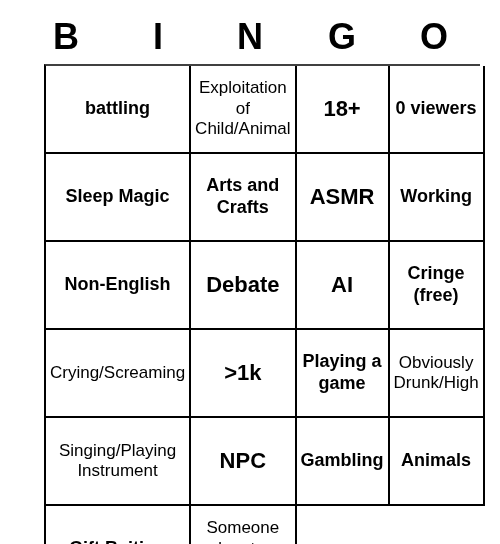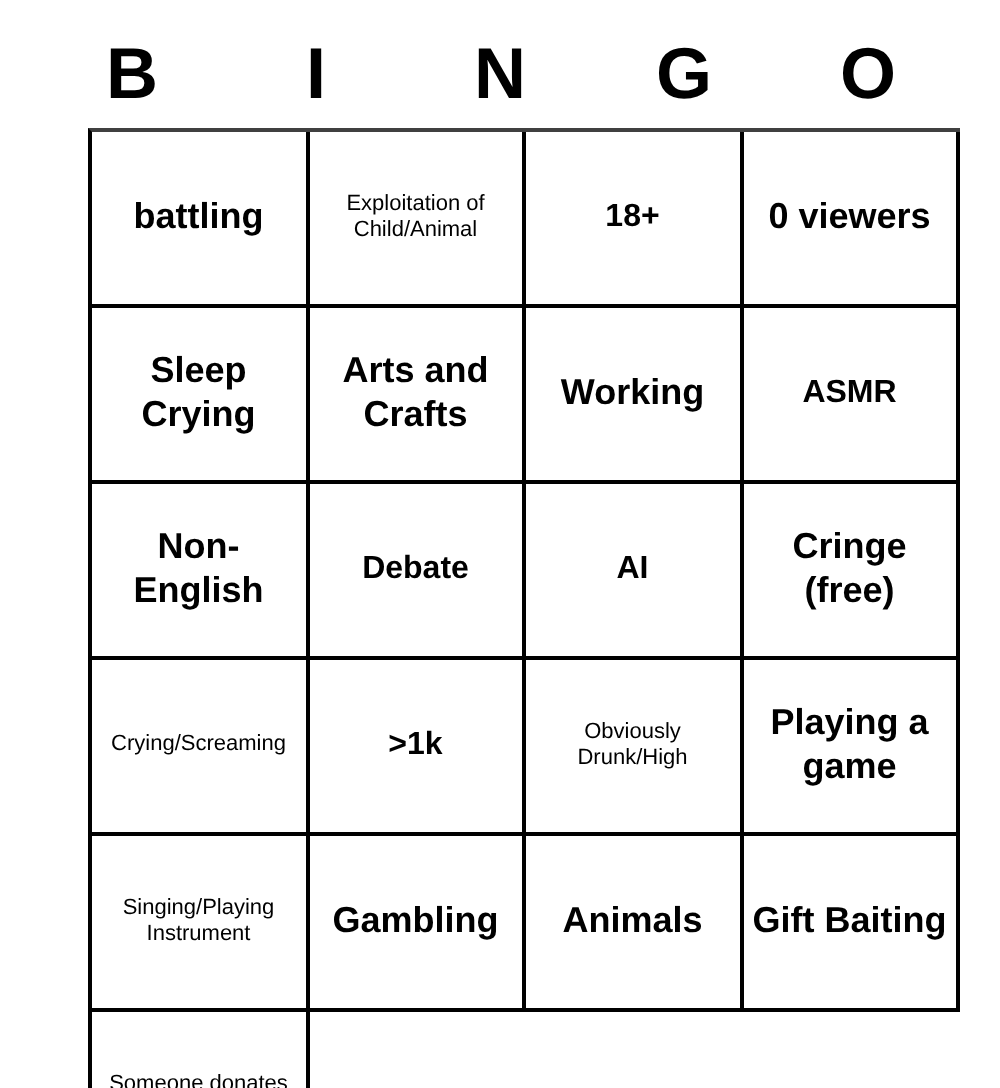--- a/index.html
+++ b/index.html
@@ -41,58 +41,59 @@
       display: flex;
       align-items: center;
       justify-content: center;
       text-align: center;
       padding: 4px;
       font-size: 14px;
       color: #000;
       line-height: 1.2;
     }
     .bingo-cell.large-text {
-      font-size: 16px;
+      font-size: 22px;
       font-weight: bold;
     }
     .bingo-cell.medium-text {
       font-size: 18px;
       font-weight: bold;
     }
     .bingo-cell.small-text {
-      font-size: 11px;
+      font-size: 17px;
     }
   </style>
 </head>
 <body>
 
 <div class="bingo-card">
   <div class="bingo-header">
   <div class="bingo-letter">B</div>
       <div class="bingo-letter">I</div>
       <div class="bingo-letter">N</div>
       <div class="bingo-letter">G</div>
       <div class="bingo-letter">O</div>
     </div>
   <div class="bingo-grid">
   <div class="bingo-cell medium-text">battling</div>
       <div class="bingo-cell small-text">Exploitation of Child/Animal</div>
       <div class="bingo-cell large-text">18+</div>
       <div class="bingo-cell medium-text">0 viewers</div>
-      <div class="bingo-cell medium-text">Sleep Crying</div>
+      <div class="bingo-cell medium-text">Sleep Magic</div>
       <div class="bingo-cell medium-text">Arts and Crafts</div>
+      <div class="bingo-cell large-text">ASMR</div>
       <div class="bingo-cell medium-text">Working</div>
-      <div class="bingo-cell large-text">ASMR</div>
       <div class="bingo-cell medium-text">Non-English</div>
       <div class="bingo-cell large-text">Debate</div>
       <div class="bingo-cell large-text">AI</div>
       <div class="bingo-cell medium-text">Cringe (free)</div>
       <div class="bingo-cell small-text">Crying/Screaming</div>
       <div class="bingo-cell large-text">&gt;1k</div>
+      <div class="bingo-cell medium-text">Playing a game</div>
       <div class="bingo-cell small-text">Obviously Drunk/High</div>
-      <div class="bingo-cell medium-text">Playing a game</div>
       <div class="bingo-cell small-text">Singing/Playing Instrument</div>
+      <div class="bingo-cell large-text">NPC</div>
       <div class="bingo-cell medium-text">Gambling</div>
       <div class="bingo-cell medium-text">Animals</div>
       <div class="bingo-cell medium-text">Gift Baiting</div>
       <div class="bingo-cell small-text">Someone donates galaxy</div>
     </div>
 </div>
 
 </body></html>

